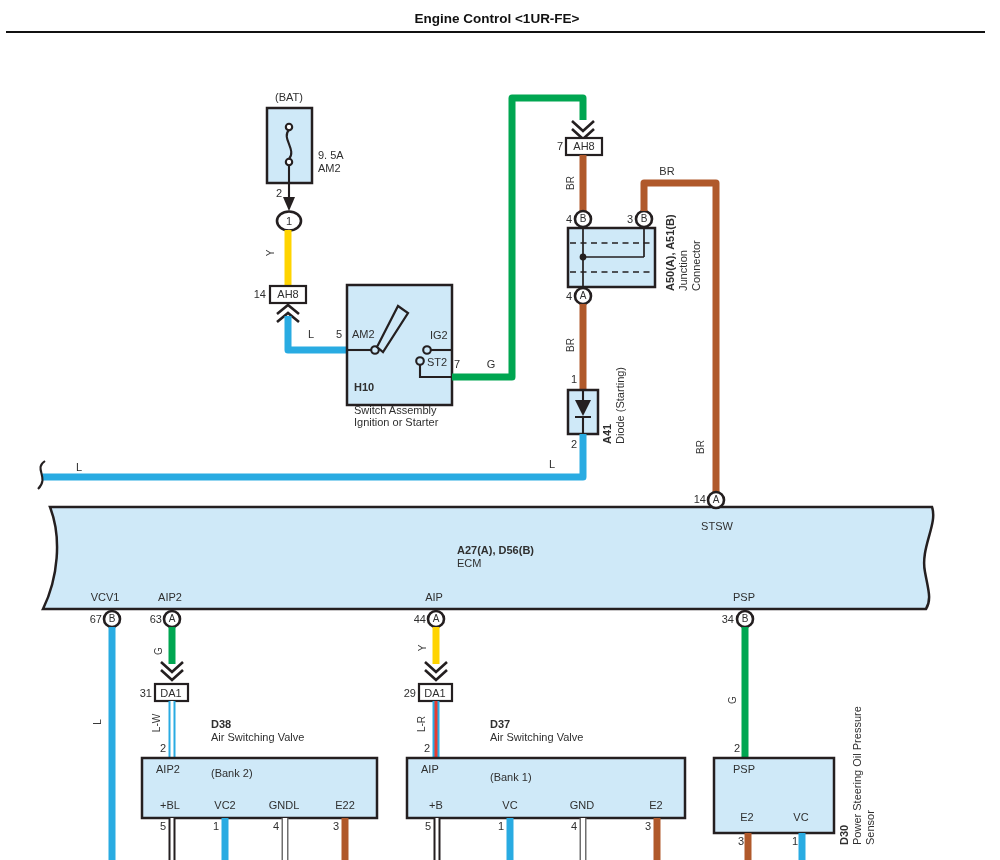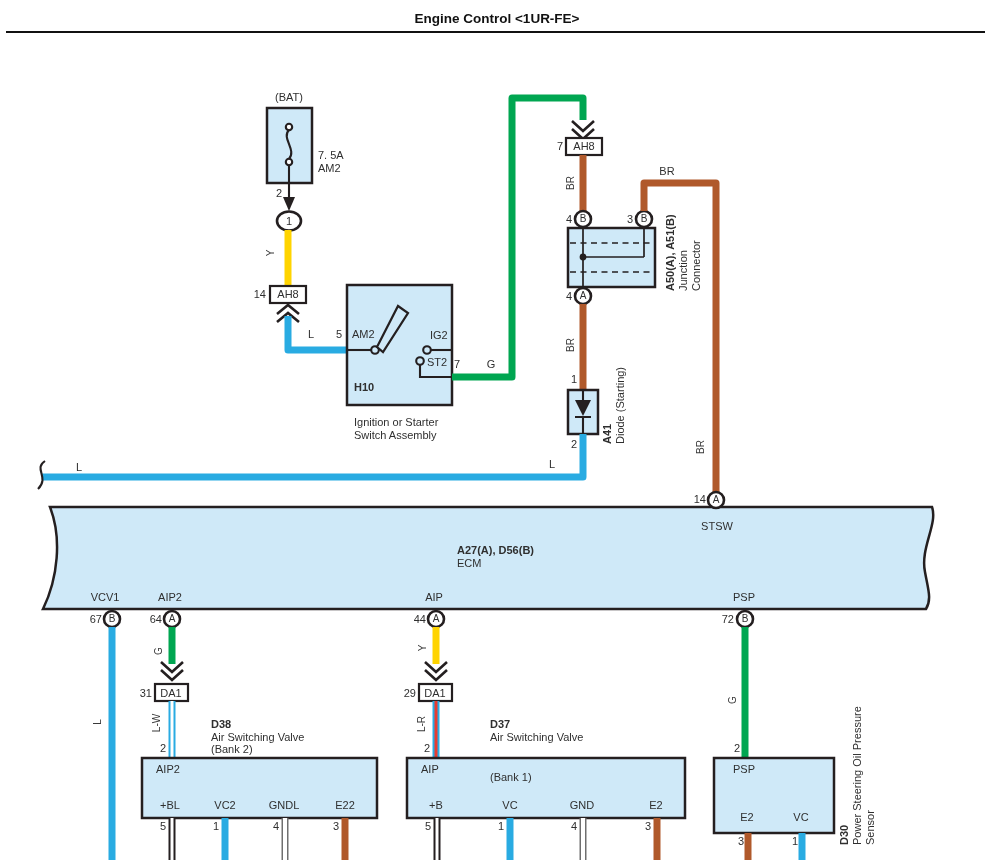--- a/index.html
+++ b/index.html
@@ -136,39 +136,39 @@
     <line x1="583" y1="818" x2="583" y2="860" class="wire st-gray"></line>
     <line x1="583" y1="818" x2="583" y2="860" class="wire4 st-white"></line>
     <line x1="657" y1="818" x2="657" y2="860" class="wire st-brown"></line>
 
     <rect x="714" y="758" width="120" height="75" class="comp"></rect>
     <line x1="748" y1="833" x2="748" y2="860" class="wire st-brown"></line>
     <line x1="802" y1="833" x2="802" y2="860" class="wire st-blue"></line>
   </svg>
 
   <div class="lbl c" style="left:289px;top:91px">(BAT)</div>
-  <div class="lbl" style="left:318px;top:149px">7. 5A</div>
+  <div class="lbl" style="left:318px;top:149px">9. 5A</div>
   <div class="lbl" style="left:318px;top:162px">AM2</div>
   <div class="lbl r" style="left:282px;top:187px">2</div>
   <div class="lbl c" style="left:289px;top:215px">1</div>
   <div class="lbl rotc" style="left:271px;top:253px">Y</div>
 
   <div class="lbl r" style="left:266px;top:288px">14</div>
   <div class="lbl c" style="left:288px;top:288px">AH8</div>
 
   <div class="lbl c" style="left:311px;top:328px">L</div>
   <div class="lbl c" style="left:339px;top:328px">5</div>
   <div class="lbl" style="left:352px;top:328px">AM2</div>
   <div class="lbl" style="left:430px;top:329px">IG2</div>
   <div class="lbl" style="left:427px;top:356px">ST2</div>
   <div class="lbl c" style="left:457px;top:358px">7</div>
   <div class="lbl c" style="left:491px;top:358px">G</div>
   <div class="lbl b" style="left:354px;top:381px">H10</div>
   <div class="lbl" style="left:354px;top:416px">Ignition or Starter</div>
-  <div class="lbl" style="left:354px;top:429px">Switch Assembly</div>
+  <div class="lbl" style="left:354px;top:404px">Switch Assembly</div>
 
   <div class="lbl r" style="left:563px;top:140px">7</div>
   <div class="lbl c" style="left:584px;top:140px">AH8</div>
   <div class="lbl rotc" style="left:571px;top:183px">BR</div>
 
   <div class="lbl c" style="left:667px;top:165px">BR</div>
   <div class="lbl r" style="left:572px;top:213px">4</div>
   <div class="lbl c cl" style="left:583px;top:213px">B</div>
   <div class="lbl r" style="left:633px;top:213px">3</div>
   <div class="lbl c cl" style="left:644px;top:213px">B</div>
@@ -197,45 +197,45 @@
   <div class="lbl c cl" style="left:716px;top:494px">A</div>
   <div class="lbl c" style="left:717px;top:520px">STSW</div>
   <div class="lbl b" style="left:457px;top:544px">A27(A), D56(B)</div>
   <div class="lbl" style="left:457px;top:557px">ECM</div>
   <div class="lbl c" style="left:105px;top:591px">VCV1</div>
   <div class="lbl c" style="left:170px;top:591px">AIP2</div>
   <div class="lbl c" style="left:434px;top:591px">AIP</div>
   <div class="lbl c" style="left:744px;top:591px">PSP</div>
   <div class="lbl r" style="left:102px;top:613px">67</div>
   <div class="lbl c cl" style="left:112px;top:613px">B</div>
-  <div class="lbl r" style="left:162px;top:613px">64</div>
+  <div class="lbl r" style="left:162px;top:613px">63</div>
   <div class="lbl c cl" style="left:172px;top:613px">A</div>
   <div class="lbl r" style="left:426px;top:613px">44</div>
   <div class="lbl c cl" style="left:436px;top:613px">A</div>
-  <div class="lbl r" style="left:734px;top:613px">72</div>
+  <div class="lbl r" style="left:734px;top:613px">34</div>
   <div class="lbl c cl" style="left:745px;top:613px">B</div>
 
   <div class="lbl rotc" style="left:159px;top:651px">G</div>
   <div class="lbl rotc" style="left:423px;top:648px">Y</div>
   <div class="lbl rotc" style="left:98px;top:722px">L</div>
   <div class="lbl rotc" style="left:733px;top:700px">G</div>
   <div class="lbl rotc" style="left:157px;top:723px">L-W</div>
   <div class="lbl rotc" style="left:422px;top:724px">L-R</div>
 
   <div class="lbl r" style="left:152px;top:687px">31</div>
   <div class="lbl c" style="left:171px;top:687px">DA1</div>
   <div class="lbl r" style="left:416px;top:687px">29</div>
   <div class="lbl c" style="left:435px;top:687px">DA1</div>
   <div class="lbl r" style="left:166px;top:742px">2</div>
   <div class="lbl r" style="left:430px;top:742px">2</div>
   <div class="lbl r" style="left:740px;top:742px">2</div>
 
   <div class="lbl b" style="left:211px;top:718px">D38</div>
   <div class="lbl" style="left:211px;top:731px">Air Switching Valve</div>
-  <div class="lbl" style="left:211px;top:743px">(Bank 2)</div>
+  <div class="lbl" style="left:211px;top:767px">(Bank 2)</div>
   <div class="lbl" style="left:156px;top:763px">AIP2</div>
   <div class="lbl c" style="left:170px;top:799px">+BL</div>
   <div class="lbl c" style="left:225px;top:799px">VC2</div>
   <div class="lbl c" style="left:284px;top:799px">GNDL</div>
   <div class="lbl c" style="left:345px;top:799px">E22</div>
   <div class="lbl r" style="left:166px;top:820px">5</div>
   <div class="lbl r" style="left:219px;top:820px">1</div>
   <div class="lbl r" style="left:279px;top:820px">4</div>
   <div class="lbl r" style="left:339px;top:820px">3</div>
 

